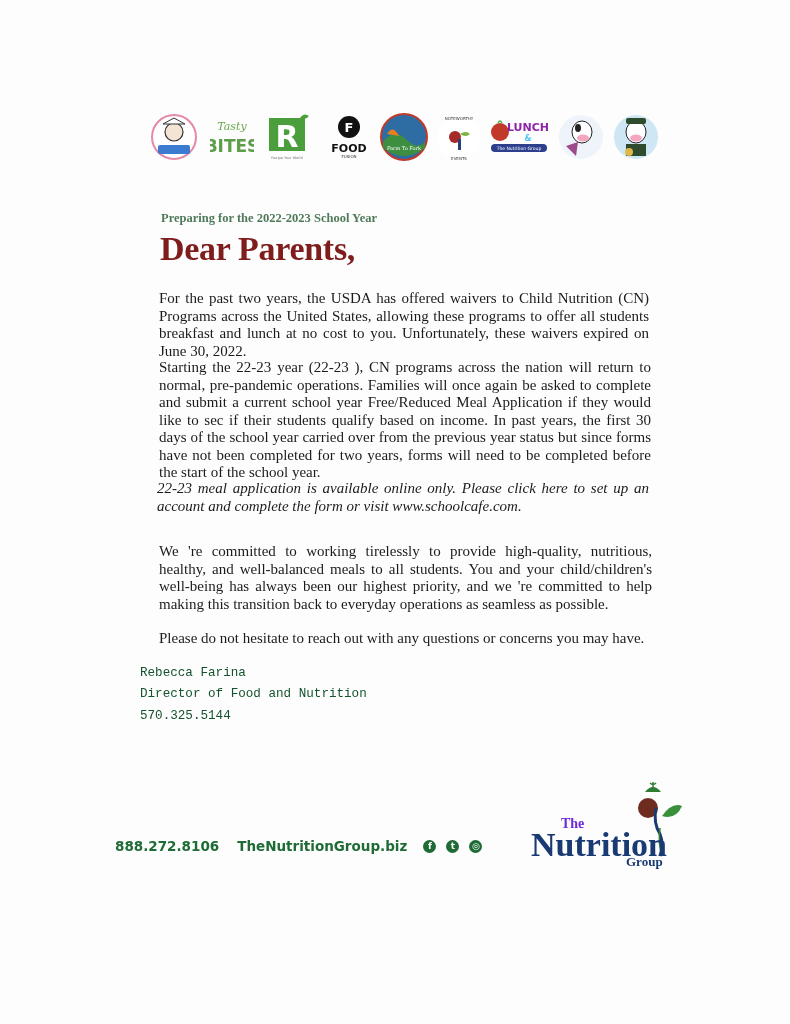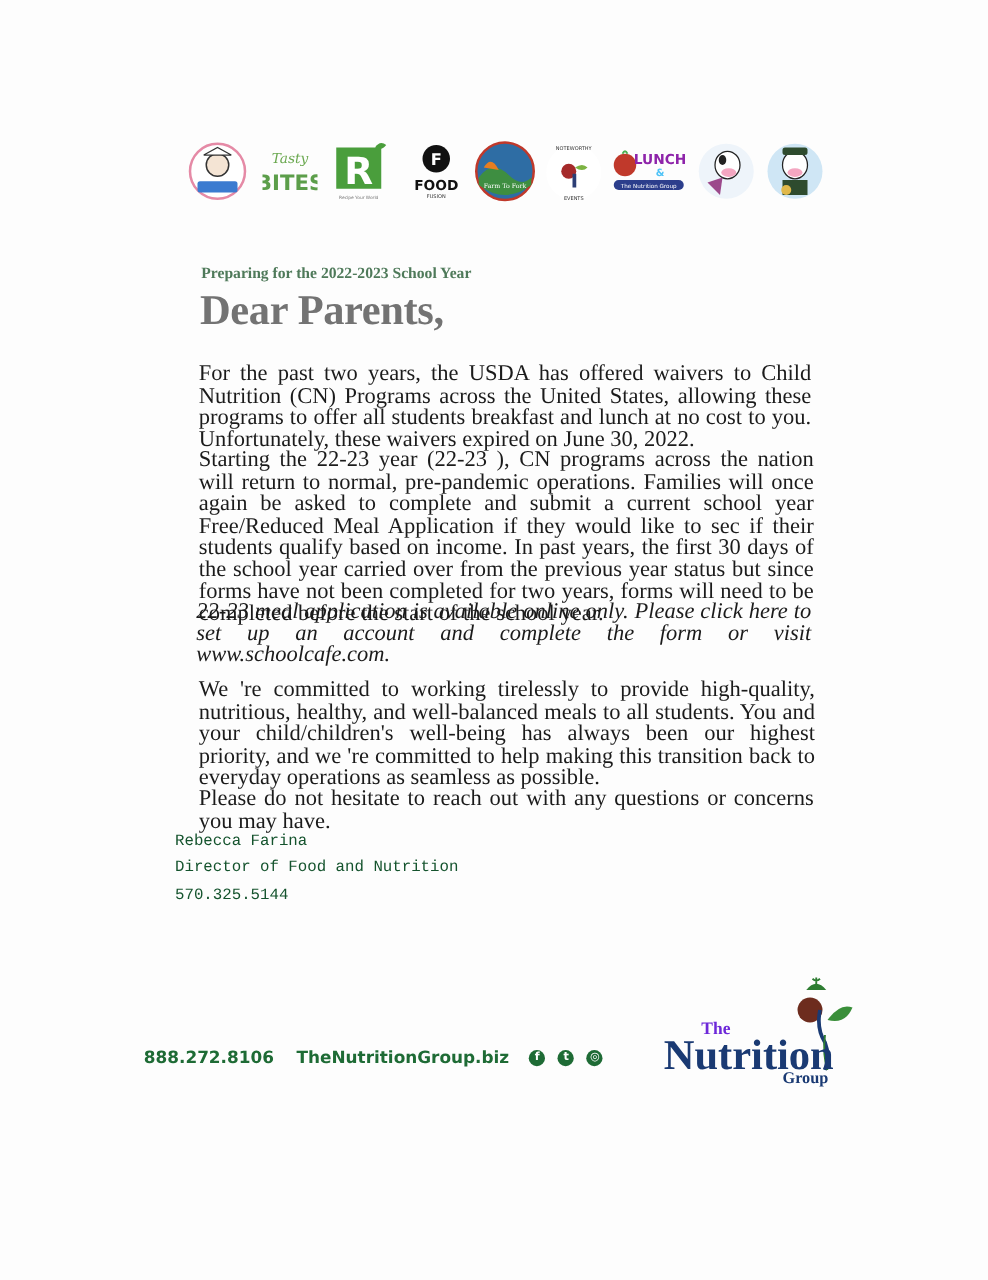--- a/index.html
+++ b/index.html
@@ -8,24 +8,24 @@
     font-family: "Liberation Serif", serif; color: #1a1a1a;
   }
   .logos { position: absolute; top: 112px; left: 148px; width: 512px; height: 52px; }
   .logo { position: absolute; top: 0; }
   .subtitle {
     position: absolute; left: 161px; top: 211px; font-size: 12.5px; font-weight: bold;
     color: #4f7a5a; font-family: "Liberation Serif", serif;
   }
   .greeting {
     position: absolute; left: 160px; top: 230px; font-size: 34px; font-weight: bold;
-    color: #737373; font-family: "Liberation Serif", serif; letter-spacing: -0.3px;
+    color: #7f1d1d; font-family: "Liberation Serif", serif; letter-spacing: -0.3px;
   }
   .para {
-    position: absolute; font-size: 18px; line-height: 17.5px; text-align: justify;
+    position: absolute; font-size: 15px; line-height: 17.5px; text-align: justify;
     font-family: "Liberation Serif", serif; color: #1b1b1b;
   }
   .sig { position: absolute; left: 140px; font-size: 12.6px; font-family: Liberation Mono, monospace; color:#14532d; }
   .footer-contact {
     position: absolute; left: 115px; top: 838px; font-family: "DejaVu Sans", sans-serif;
     font-weight: bold; font-size: 13.5px; color: #1e6b35; display: flex; align-items: center;
   }
   .footer-contact .phone { margin-right: 18px; }
   .footer-contact .site { margin-right: 16px; }
   .social { width: 13px; height: 13px; border-radius: 50%; background: #1e6b35; color: #fff;

